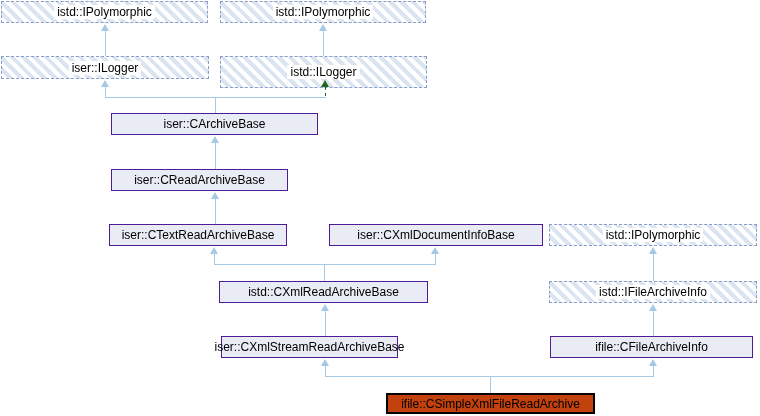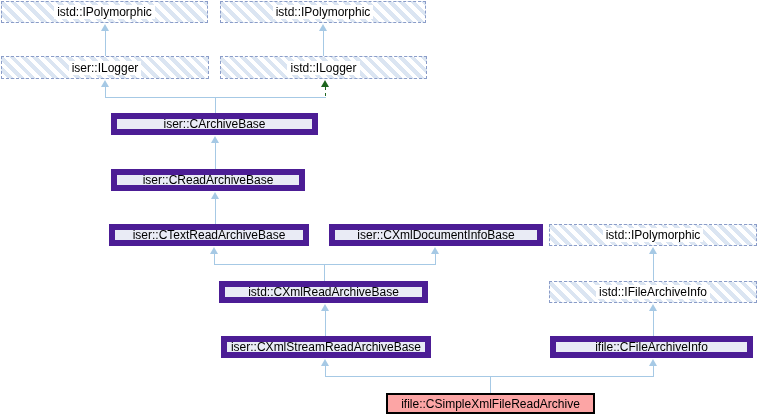--- a/index.html
+++ b/index.html
@@ -4,26 +4,26 @@
 <style>
   html,body{margin:0;padding:0;background:#ffffff;}
   #canvas{
     position:relative;width:760px;height:416px;background:#ffffff;overflow:hidden;
     font-family:"Liberation Sans","DejaVu Sans",sans-serif;
   }
   .node{
     position:absolute;box-sizing:border-box;display:flex;align-items:center;justify-content:center;
     font-size:12px;color:#000;line-height:1;white-space:nowrap;
   }
-  .node.solid{background:#e9ebf5;border:6px solid #4c1d95;}
+  .node.solid{background:#e9ebf5;border:1px solid #4c1d95;}
   .node.hatched{
     background:repeating-linear-gradient(45deg,#ffffff 0 4px,#dbe5f2 4px 8px);
     border:1px dashed #8a9cc8;
   }
-  .node.current{background:#fca5a5;border:2px solid #000000;}
+  .node.current{background:#c2410c;border:2px solid #000000;}
   .node.hatched .lbl{background:#ffffff;padding:1px 3px;}
   .edge{position:absolute;background:#a6c9e5;}
   .edge.h{height:1px;}
   .edge.v{width:1px;}
   .edge.gdash{background:repeating-linear-gradient(to bottom,#1e651e 0 3px,rgba(0,0,0,0) 3px 6px);}
   .arrow{
     position:absolute;width:0;height:0;
     border-left:4px solid rgba(0,0,0,0);border-right:4px solid rgba(0,0,0,0);
     border-bottom:7px solid #a6c9e5;
   }
@@ -36,45 +36,45 @@
 
   <div class="node hatched" style="left:1px;top:1px;width:207px;height:22px">
     <span class="lbl">istd::IPolymorphic</span>
   </div>
   <div class="node hatched" style="left:220px;top:1px;width:206px;height:22px">
     <span class="lbl">istd::IPolymorphic</span>
   </div>
   <div class="node hatched" style="left:1px;top:56px;width:208px;height:23px">
     <span class="lbl">iser::ILogger</span>
   </div>
-  <div class="node hatched" style="left:220px;top:56px;width:207px;height:23px">
+  <div class="node hatched" style="left:220px;top:56px;width:207px;height:32px">
     <span class="lbl">istd::ILogger</span>
   </div>
   <div class="node solid" style="left:111px;top:113px;width:207px;height:22px">
     <span class="lbl">iser::CArchiveBase</span>
   </div>
-  <div class="node solid" style="left:111px;top:169px;width:194px;height:22px">
+  <div class="node solid" style="left:111px;top:169px;width:177px;height:22px">
     <span class="lbl">iser::CReadArchiveBase</span>
   </div>
-  <div class="node solid" style="left:109px;top:224px;width:200px;height:22px">
+  <div class="node solid" style="left:109px;top:224px;width:178px;height:22px">
     <span class="lbl">iser::CTextReadArchiveBase</span>
   </div>
   <div class="node solid" style="left:329px;top:224px;width:214px;height:22px">
     <span class="lbl">iser::CXmlDocumentInfoBase</span>
   </div>
   <div class="node hatched" style="left:549px;top:224px;width:208px;height:22px">
     <span class="lbl">istd::IPolymorphic</span>
   </div>
   <div class="node solid" style="left:219px;top:281px;width:209px;height:22px">
     <span class="lbl">istd::CXmlReadArchiveBase</span>
   </div>
   <div class="node hatched" style="left:549px;top:281px;width:208px;height:22px">
     <span class="lbl">istd::IFileArchiveInfo</span>
   </div>
-  <div class="node solid" style="left:221px;top:336px;width:210px;height:22px">
+  <div class="node solid" style="left:221px;top:336px;width:177px;height:22px">
     <span class="lbl">iser::CXmlStreamReadArchiveBase</span>
   </div>
   <div class="node solid" style="left:550px;top:336px;width:203px;height:22px">
     <span class="lbl">ifile::CFileArchiveInfo</span>
   </div>
   <div class="node current" style="left:386px;top:393px;width:209px;height:21px">
     <span class="lbl">ifile::CSimpleXmlFileReadArchive</span>
   </div>
 
   <div class="arrow" style="left:101px;top:24px"></div>

